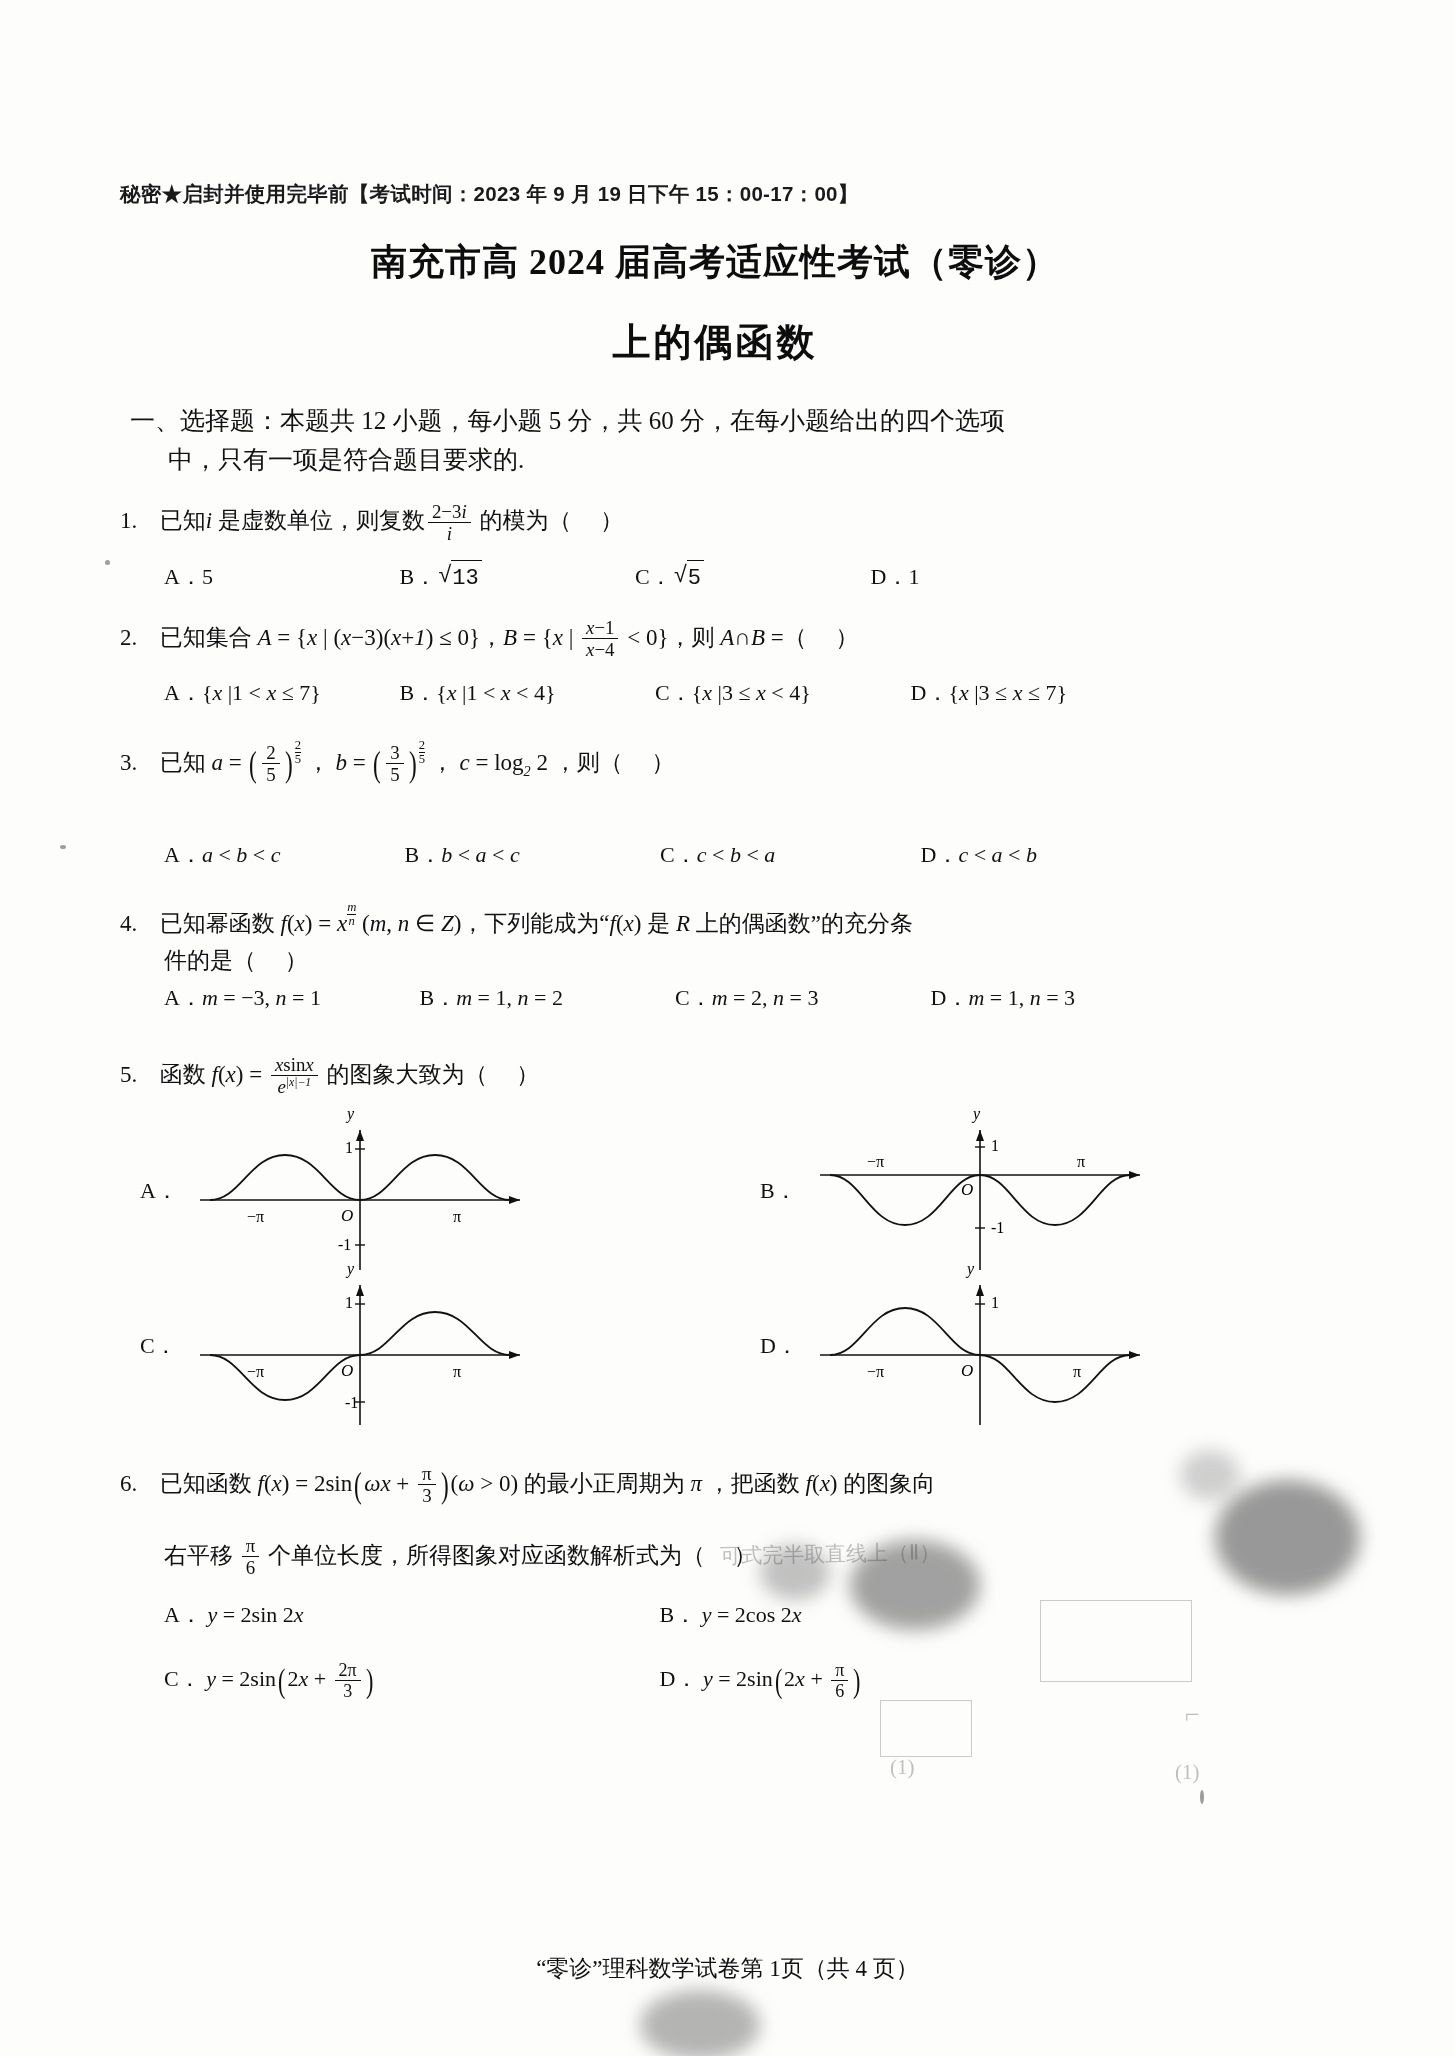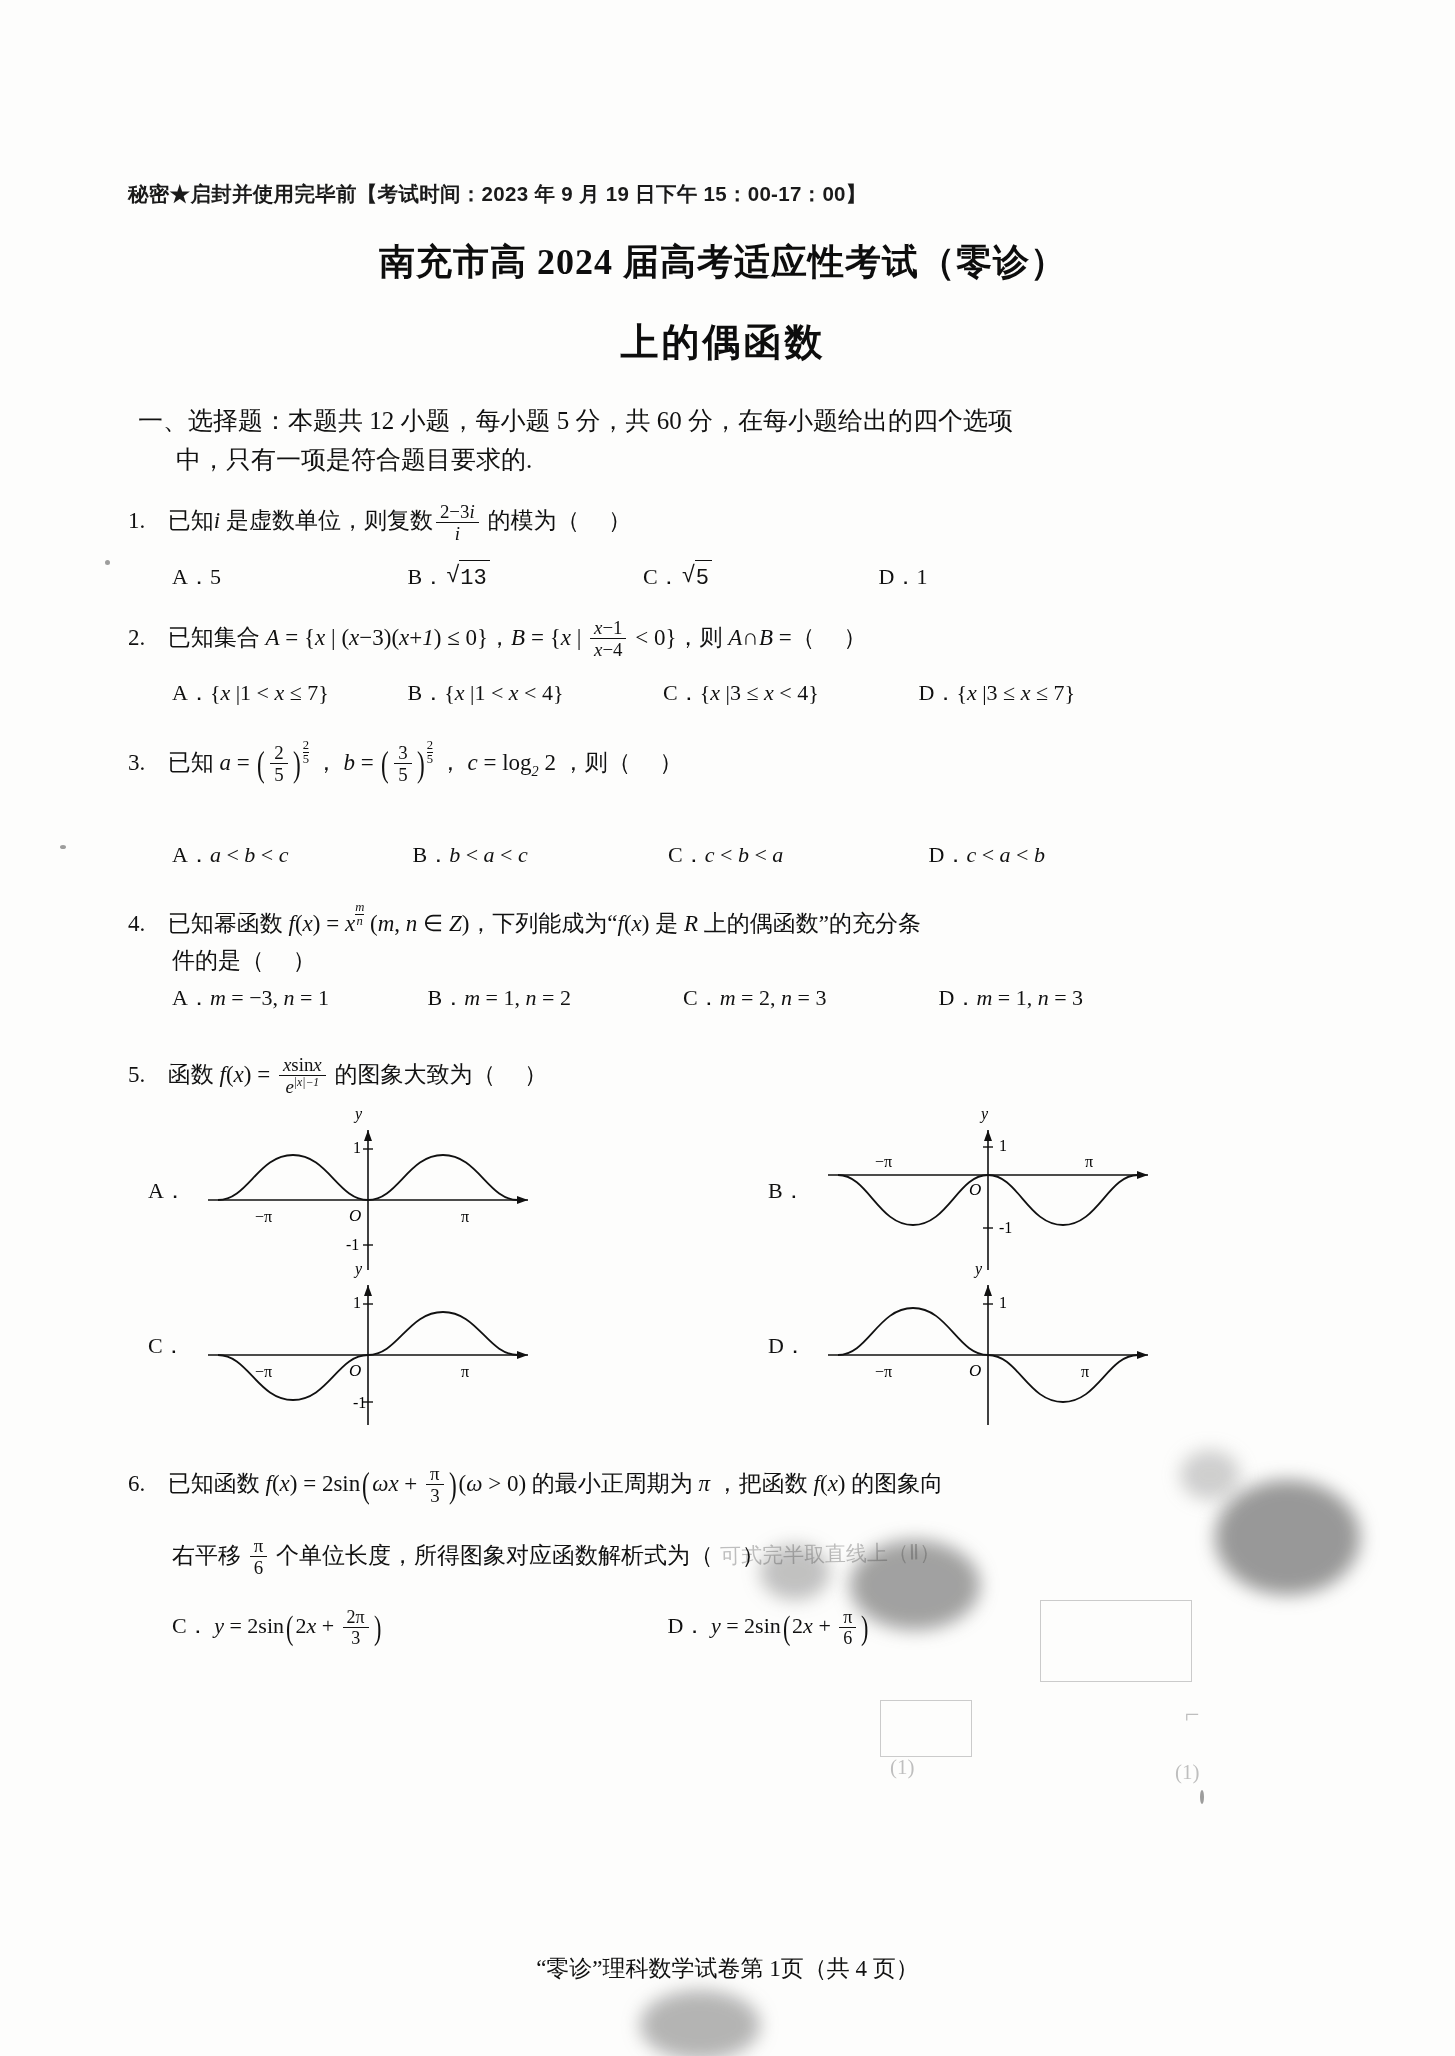--- a/index.html
+++ b/index.html
@@ -17,21 +17,21 @@
   }
   .page {
     position: absolute;
     left: 0; top: 0;
     width: 1455px;
     height: 2056px;
     background: #fdfdfc;
   }
   .content {
     position: absolute;
-    left: 128px;
+    left: 120px;
     top: 180px;
     width: 1190px;
   }
   .secret-line {
     font-family: "Liberation Sans", sans-serif;
     font-size: 20.5px;
     letter-spacing: 0.3px;
     font-weight: 600;
     color: #1a1a1a;
     white-space: nowrap;
@@ -357,20 +357,24 @@
         </div>
       </div>
     </div>
 
     <div class="q" style="margin-top:42px;">
       <span class="q-line">
         <span class="q-num">6.</span>
         <span class="q-body">已知函数 <span class="m">f</span>(<span class="m">x</span>) = 2sin<span class="paren-big">(</span><span class="m">ωx</span> + <span class="frac"><span class="num">π</span><span class="den">3</span></span><span class="paren-big">)</span>(<span class="m">ω</span> &gt; 0) 的最小正周期为 <span class="m">π</span> ，把函数 <span class="m">f</span>(<span class="m">x</span>) 的图象向</span>
       </span>
       <span class="indent" style="margin-top:22px;">右平移 <span class="frac"><span class="num">π</span><span class="den">6</span></span> 个单位长度，所得图象对应函数解析式为（&nbsp;&nbsp;&nbsp;&nbsp;&nbsp;）</span>
+      <div class="opts" style="margin-top:18px;">
+        <span class="opt" style="width:490px;">A．&nbsp;<span class="m">y</span> = 2sin 2<span class="m">x</span></span>
+        <span class="opt">B．&nbsp;<span class="m">y</span> = 2cos 2<span class="m">x</span></span>
+      </div>
       <div class="opts" style="margin-top:22px;">
         <span class="opt" style="width:490px;">C．&nbsp;<span class="m">y</span> = 2sin<span class="paren-big">(</span>2<span class="m">x</span> + <span class="frac"><span class="num">2π</span><span class="den">3</span></span><span class="paren-big">)</span></span>
         <span class="opt">D．&nbsp;<span class="m">y</span> = 2sin<span class="paren-big">(</span>2<span class="m">x</span> + <span class="frac"><span class="num">π</span><span class="den">6</span></span><span class="paren-big">)</span></span>
       </div>
     </div>
 
   </div>
 
   <div class="footer">“零诊”理科数学试卷第 1页（共 4 页）</div>
 </div>

